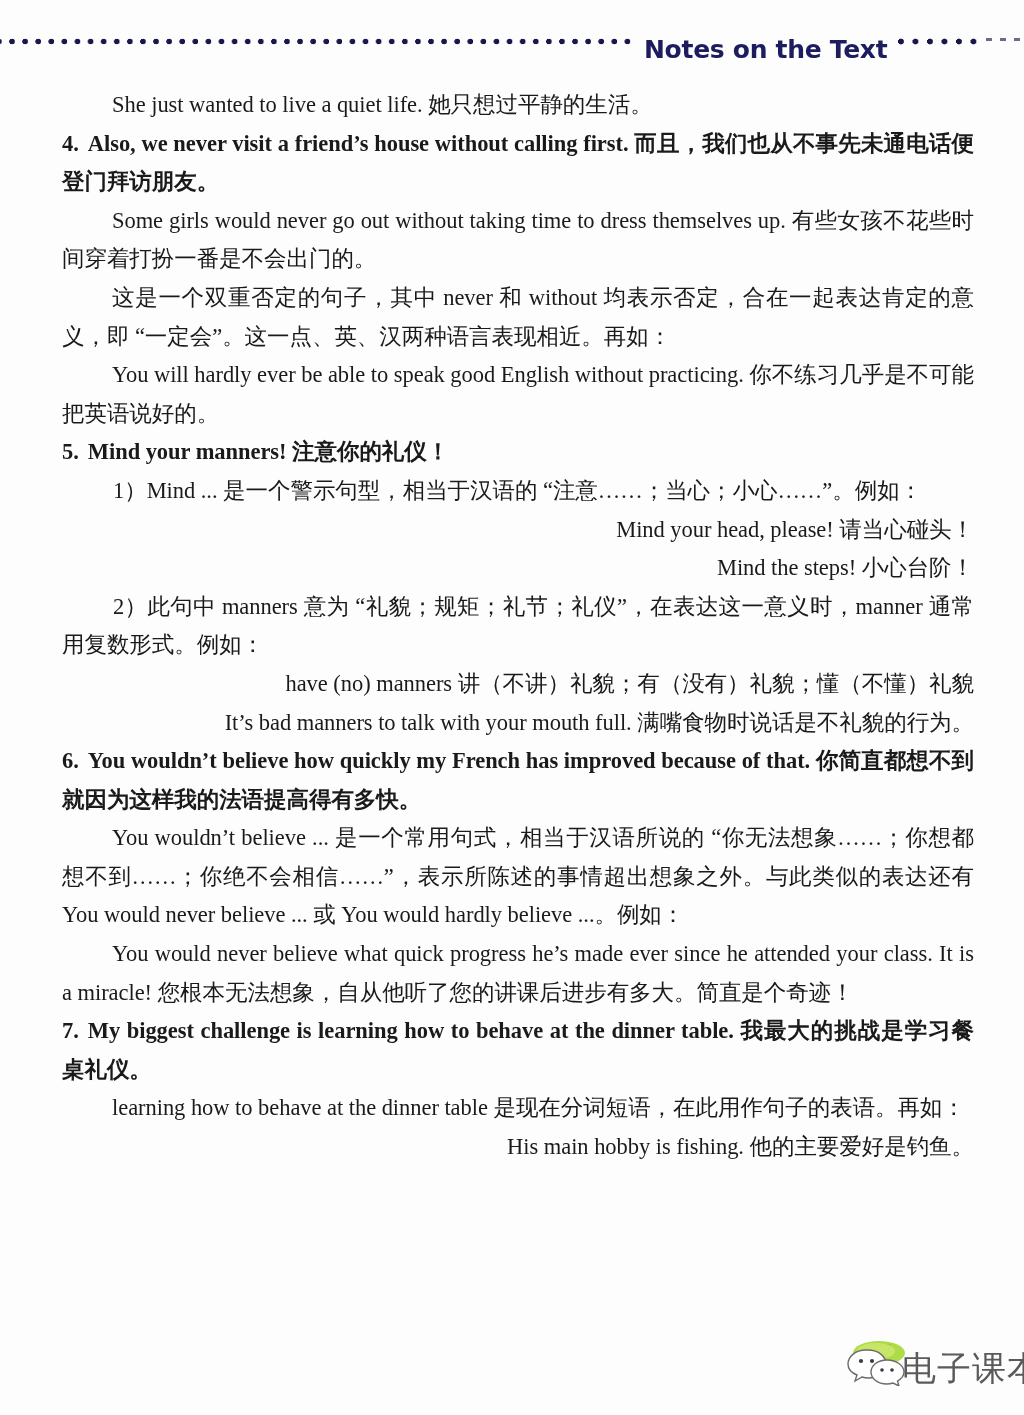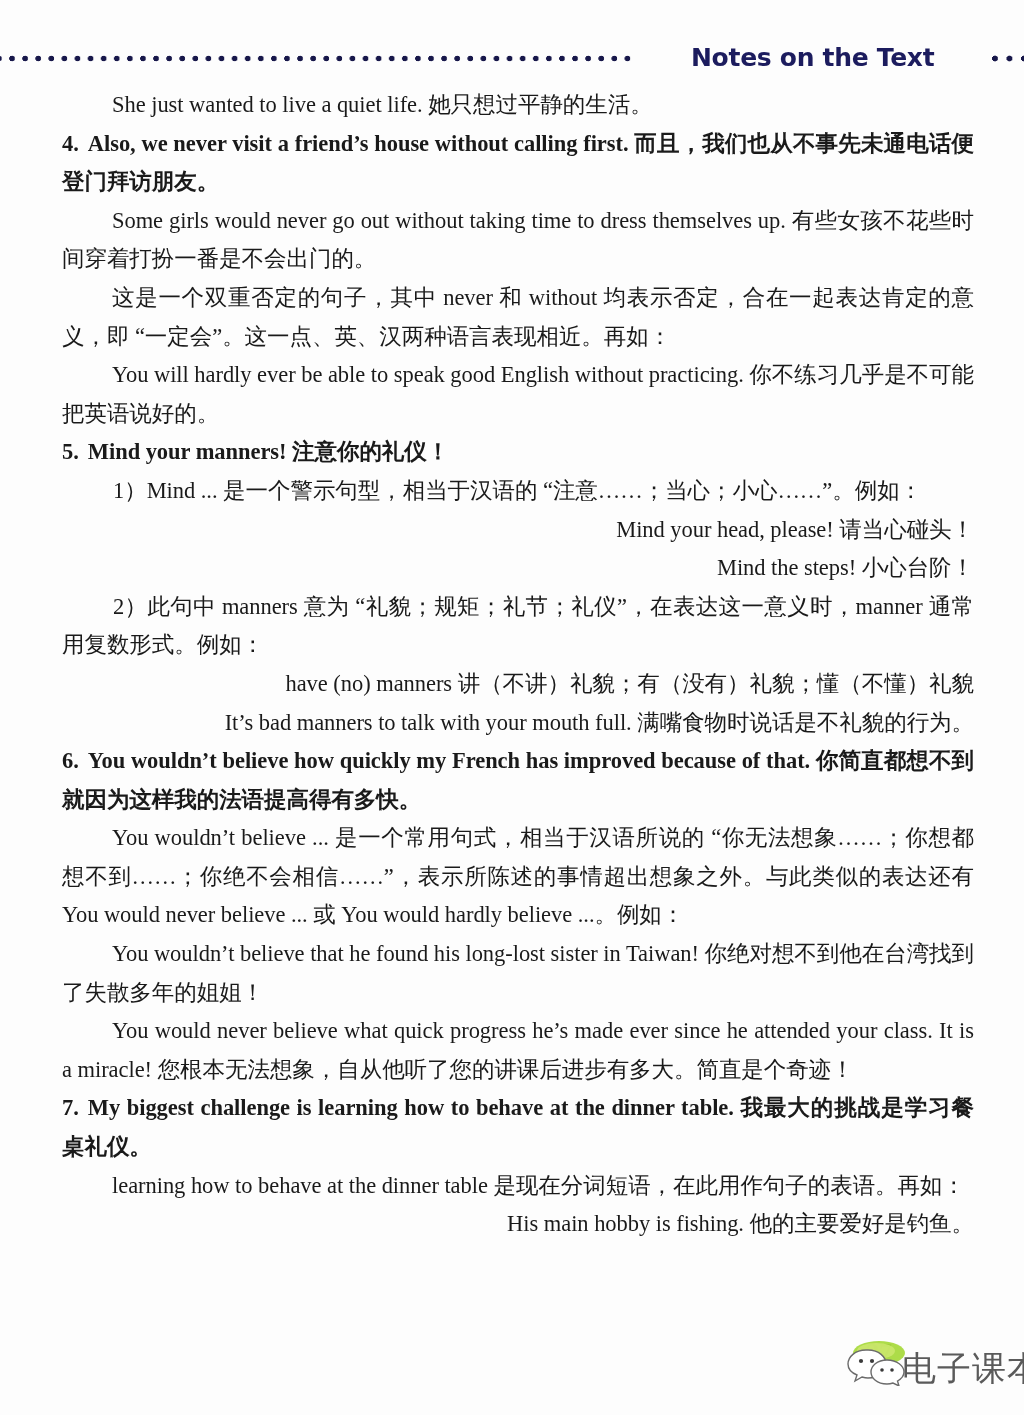--- a/index.html
+++ b/index.html
@@ -19,22 +19,21 @@
   }
 
   
   .header {
     position: absolute;
     top: 38px;
     left: 0;
     width: 1024px;
     height: 40px;
     display: flex;
-    align-items: center;
-    gap: 47px;
+    align-items: flex-start;
   }
   .dots-left {
     flex: 0 0 auto;
     height: 7px;
     width: 636px;
     margin-left: -4px;
     background-image: radial-gradient(circle at 3px 3.5px, #17174a 2.6px, rgba(23,23,74,0) 3.1px);
     background-size: 13.1px 7px;
     background-repeat: repeat-x;
   }
@@ -165,21 +164,20 @@
     <p class="sub-wrapfull">1）Mind ... 是一个警示句型，相当于汉语的 “注意……；当心；小心……”。例如：</p>
     <p class="example nowrapjust">Mind your head, please! 请当心碰头！</p>
     <p class="example nowrapjust">Mind the steps! 小心台阶！</p>
 
     <p class="sub-wrapfull">2）此句中 manners 意为 “礼貌；规矩；礼节；礼仪”，在表达这一意义时，manner 通常用复数形式。例如：</p>
     <p class="example nowrapjust">have (no) manners 讲（不讲）礼貌；有（没有）礼貌；懂（不懂）礼貌</p>
     <p class="example nowrapjust">It’s bad manners to talk with your mouth full. 满嘴食物时说话是不礼貌的行为。</p>
 
     <p class="numbered"><span class="num">6.</span><span>You wouldn’t believe how quickly my French has improved because of that. 你简直都想不到就因为这样我的法语提高得有多快。</span></p>
     <p class="indent">You wouldn’t believe ... 是一个常用句式，相当于汉语所说的 “你无法想象……；你想都想不到……；你绝不会相信……”，表示所陈述的事情超出想象之外。与此类似的表达还有 You would never believe ... 或 You would hardly believe ...。例如：</p>
-    <p class="indent">You wouldn’t believe that he found his long-lost sister in Taiwan! 你绝对想不到他在台湾找到了失散多年的姐姐！</p>
     <p class="indent">You would never believe what quick progress he’s made ever since he attended your class. It is a miracle! 您根本无法想象，自从他听了您的讲课后进步有多大。简直是个奇迹！</p>
 
     <p class="numbered"><span class="num">7.</span><span>My biggest challenge is learning how to behave at the dinner table. 我最大的挑战是学习餐桌礼仪。</span></p>
     <p class="indent">learning how to behave at the dinner table 是现在分词短语，在此用作句子的表语。再如：</p>
     <p class="example nowrapjust">His main hobby is fishing. 他的主要爱好是钓鱼。</p>
 
   </div>
 
   <div class="footer-mark">
     <div class="page-number">27</div>

